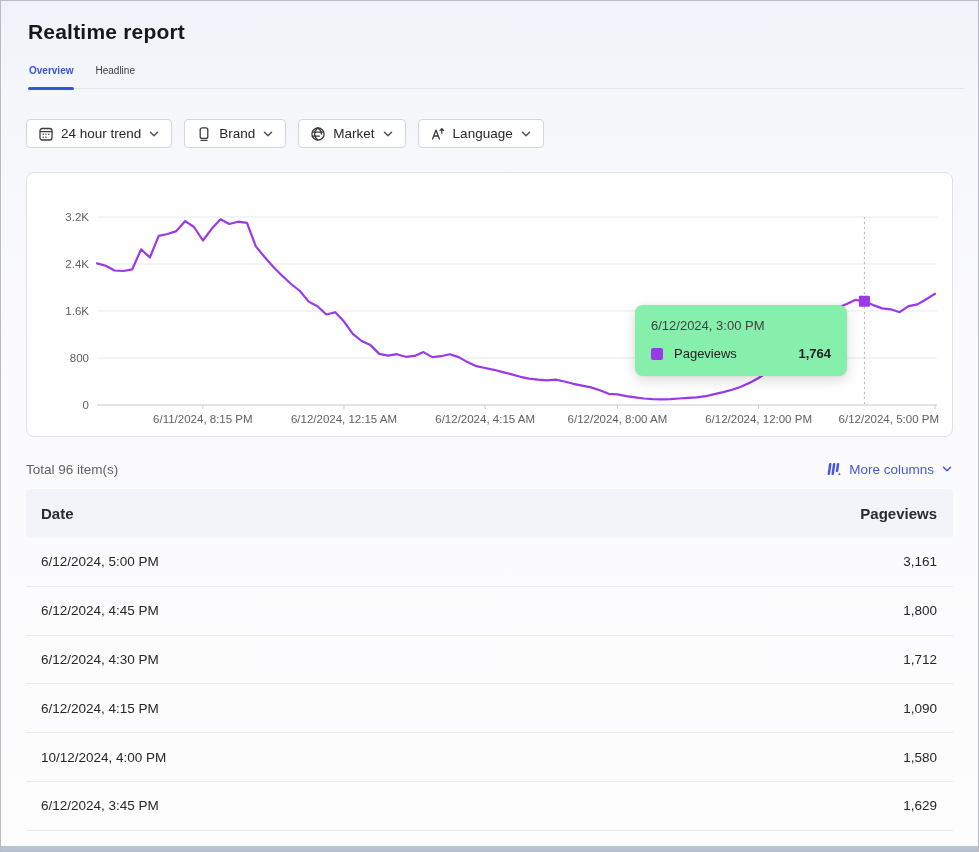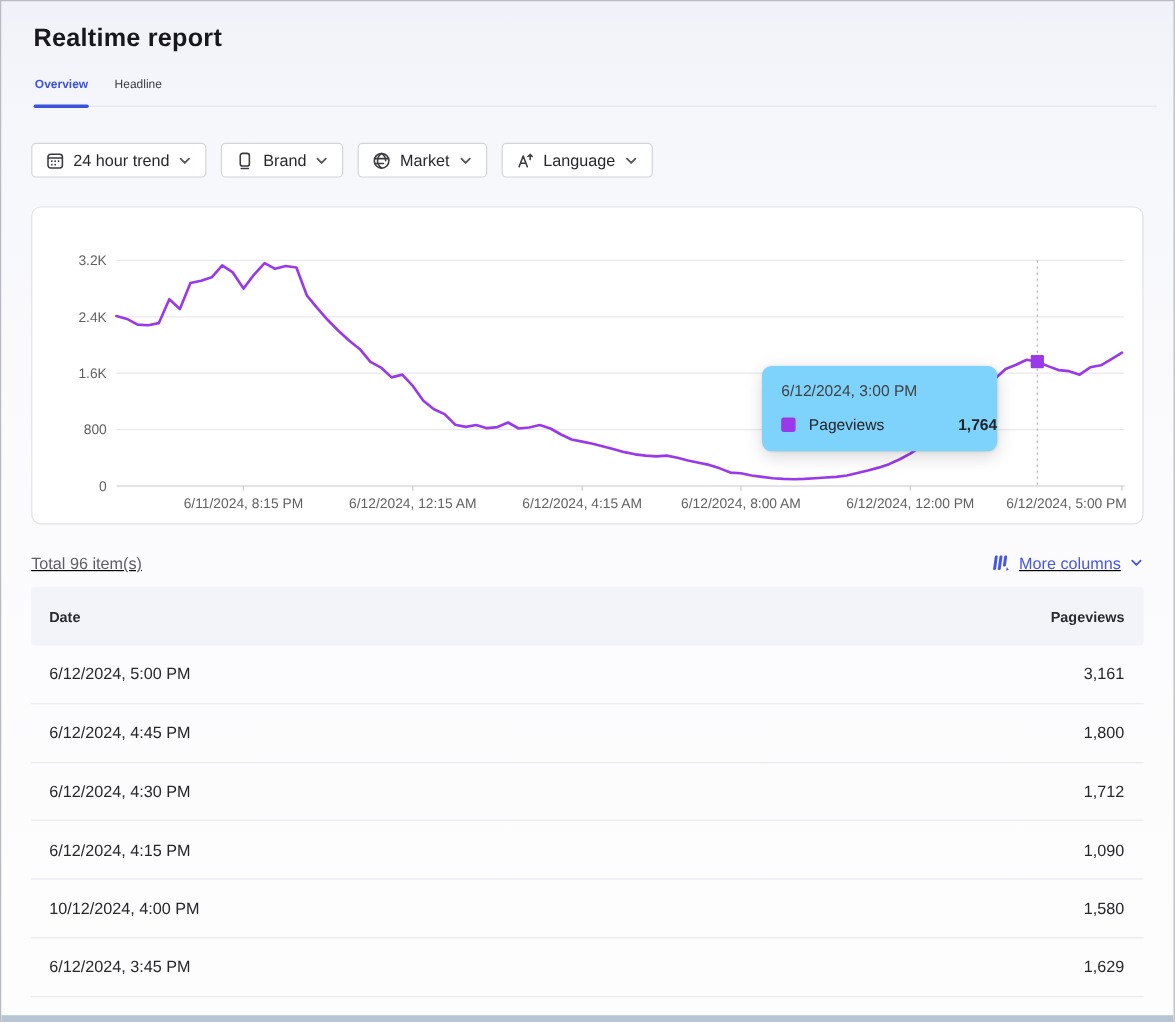--- a/index.html
+++ b/index.html
@@ -38,40 +38,40 @@
   
   .chart-card{
     position:relative;margin:24px 25px 0 25px;height:265px;box-sizing:border-box;
     background:#fff;border:1px solid #e0e0e6;border-radius:8px;
   }
   .chart-card svg.plot{position:absolute;left:0;top:0;}
   svg.plot text{font-family:"Liberation Sans","DejaVu Sans",sans-serif;}
 
   .chart-tooltip{
     position:absolute;left:608px;top:132px;width:180px;z-index:2;
-    background:#7dd3fc;border-radius:8px;padding:13px 0 15px 16px;
+    background:#86efac;border-radius:8px;padding:13px 16px 15px 16px;
     box-shadow:0 4px 14px rgba(0,0,0,.15),0 0 2px rgba(0,0,0,.10);
   }
   .chart-tooltip .tt-date{font-size:13px;color:#424242;margin-bottom:13px;}
   .tt-row{display:flex;align-items:center;}
   .tt-swatch{width:12px;height:12px;border-radius:2px;background:#9a39e8;margin-right:11px;flex:none;}
   .tt-label{font-size:13px;color:#242428;}
   .tt-value{margin-left:auto;font-size:13px;font-weight:700;color:#242428;}
 
   
-  .table-meta{display:flex;align-items:center;justify-content:space-between;margin:24px 25px 0 25px;text-decoration:underline;}
+  .table-meta{display:flex;align-items:center;justify-content:space-between;margin:24px 25px 0 25px;}
   .total-text{font-size:13.5px;color:#5f5f66;}
   .more-columns{display:flex;align-items:center;gap:7px;color:#4757e2;font-size:13.5px;cursor:pointer;}
   .more-columns .chev{stroke:#4757e2;}
 
   
   .data-table{margin:12px 25px 0 25px;}
   .thead{display:flex;align-items:center;justify-content:space-between;height:49px;
     background:#f3f4f9;border-radius:3px;padding:0 16px 0 15px;
-    font-size:12px;font-weight:700;color:#2a2a30;}
+    font-size:15px;font-weight:700;color:#2a2a30;}
   .trow{display:flex;align-items:center;justify-content:space-between;height:47.8px;
     padding:0 16px 0 15px;border-bottom:1px solid #e9e9ee;font-size:13.5px;color:#27272c;background:transparent;}
 </style>
 </head>
 <body>
 
 <div class="window">
 
   <h1 class="page-title">Realtime report</h1>
 

